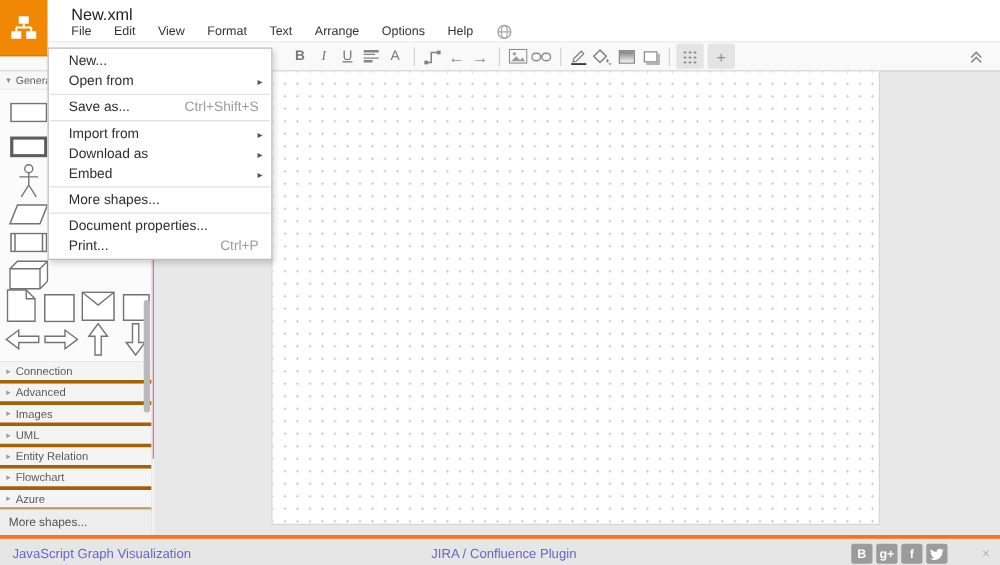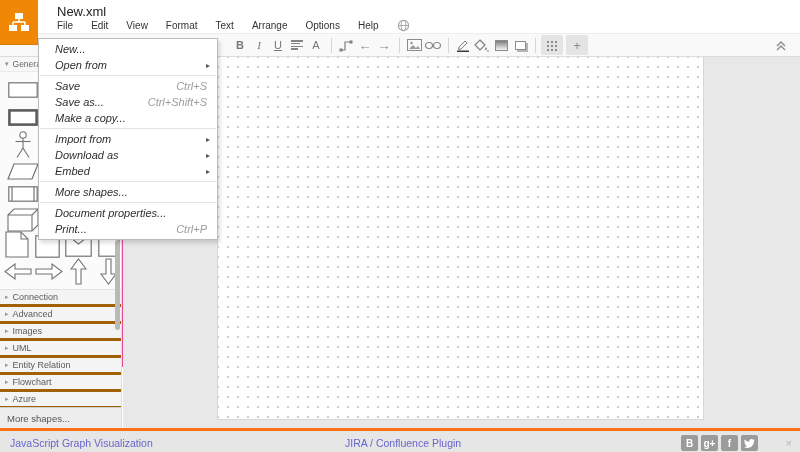--- a/index.html
+++ b/index.html
@@ -75,21 +75,21 @@
   .social { position:absolute; right:42px; top:4px; display:flex; gap:3px; }
   .social .sq { width:17px; height:16px; background:#9b9b9b; border-radius:2px; color:#fff;
                 font-size:10px; font-weight:bold; display:flex; align-items:center; justify-content:center; }
   .footer-close { position:absolute; right:8px; top:6px; color:#b4b4b4; font-size:11px; }
 
   
   .filemenu { position:absolute; left:38px; top:38px; width:180px; background:#fff;
               border:1px solid #bcbcbc; box-shadow:2px 3px 4px rgba(0,0,0,0.14); z-index:100;
               padding:2px 0; }
   .menu-item { position:relative; height:16px; line-height:16px; font-size:11px; color:#2e2e2e;
-               padding-left:16px; padding-right:8px; cursor:default;font-style:italic; }
+               padding-left:16px; padding-right:8px; cursor:default; }
   .menu-item .shortcut { position:absolute; right:10px; color:#9c9c9c; }
   .menu-item .subarrow { position:absolute; right:7px; font-size:8px; color:#555; top:1px; }
   .menu-sep { height:1px; background:#e2e2e2; margin:2px 1px; }
 
   svg { display:block; }
 </style>
 </head>
 <body>
 
 <div id="app">
@@ -364,30 +364,23 @@
   <div class="filemenu">
     <div class="menu-item">
       <span>New...</span>
     </div>
     <div class="menu-item">
       <span>Open from</span>
       <span class="subarrow">▸</span>
     </div>
     <div class="menu-sep"></div>
     <div class="menu-item">
-      <span>Save</span>
-      <span class="shortcut">Ctrl+S</span>
-    </div>
-    <div class="menu-item">
       <span>Save as...</span>
       <span class="shortcut">Ctrl+Shift+S</span>
     </div>
-    <div class="menu-item">
-      <span>Make a copy...</span>
-    </div>
     <div class="menu-sep"></div>
     <div class="menu-item">
       <span>Import from</span>
       <span class="subarrow">▸</span>
     </div>
     <div class="menu-item">
       <span>Download as</span>
       <span class="subarrow">▸</span>
     </div>
     <div class="menu-item">

